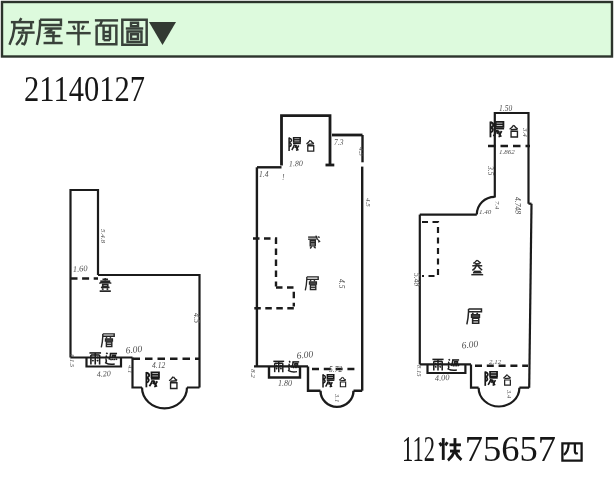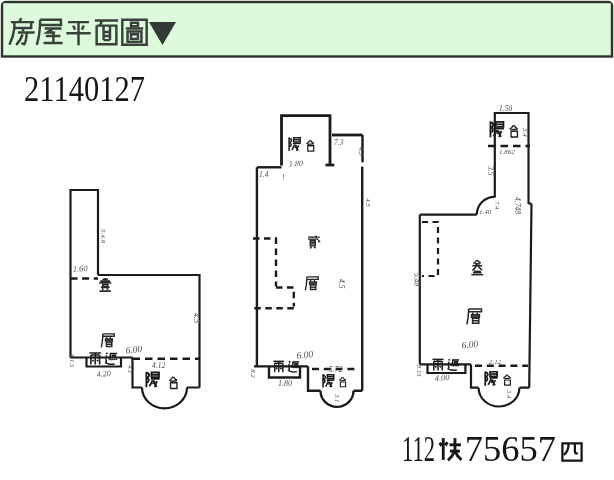--- a/index.html
+++ b/index.html
@@ -1,16 +1,16 @@
 <!DOCTYPE html>
 <html><head>
 <meta charset="utf-8">
 <style>
 html,body{margin:0;padding:0;background:#ffffff;}
-#page{position:relative;width:614px;height:480px;background:#ffffff;overflow:hidden;border-radius:8px;}
+#page{position:relative;width:614px;height:480px;background:#ffffff;overflow:hidden;}
 svg{display:block;}
 text{font-family:"Liberation Serif",serif;}
 .hw{fill:#4f4f4f;font-style:italic;}
 </style>
 </head>
 <body>
 <div id="page">
 <svg width="614" height="480" viewBox="0 0 614 480" xmlns="http://www.w3.org/2000/svg">
 <defs>
 <g id="g-fang" fill="none">

